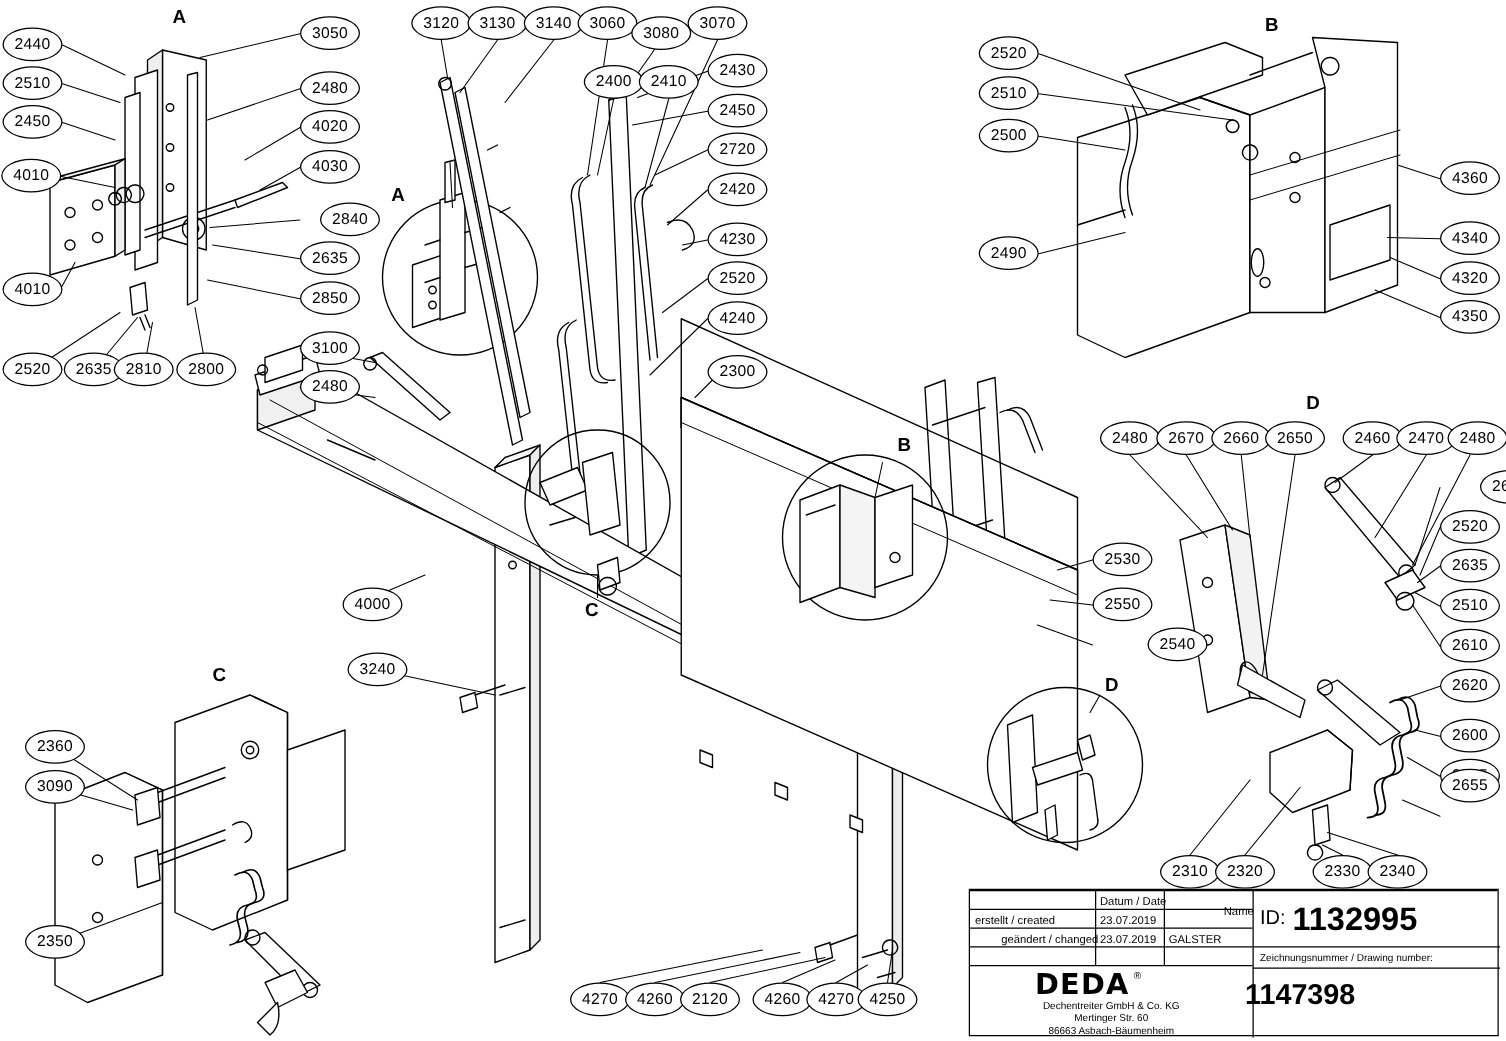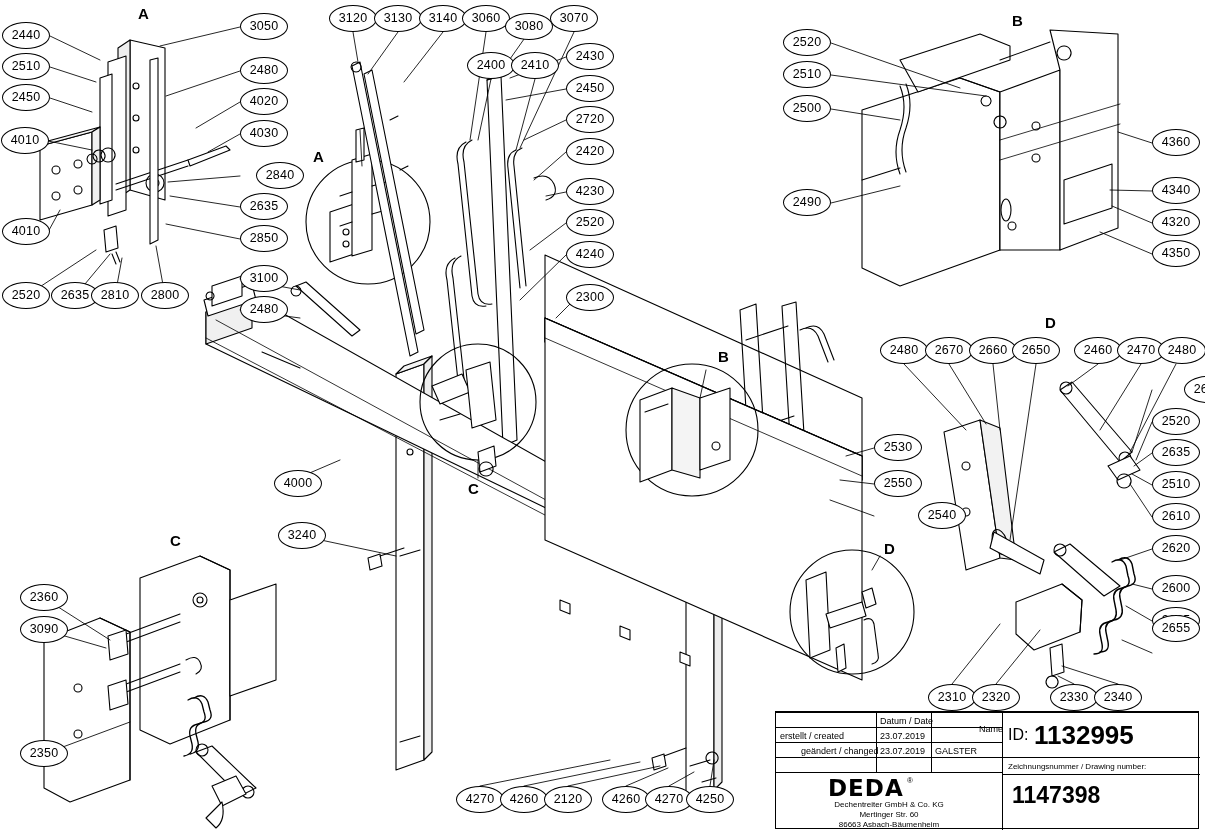--- a/index.html
+++ b/index.html
@@ -456,16 +456,16 @@
 
     <div class="tb-cell logo" style="left:52px;top:63px;">DEDA</div>
     <div class="tb-cell tiny" style="left:131px;top:64px;">®</div>
     <div class="tb-cell tiny" style="left:10px;top:88px;width:206px;text-align:center;">Dechentreiter GmbH &amp; Co. KG</div>
     <div class="tb-cell tiny" style="left:10px;top:98px;width:206px;text-align:center;">Mertinger Str. 60</div>
     <div class="tb-cell tiny" style="left:10px;top:108px;width:206px;text-align:center;">86663 Asbach-Bäumenheim</div>
 
     <div class="tb-cell" style="left:232px;top:14px;font-size:16px;">ID:</div>
     <div class="tb-cell idnum" style="left:258px;top:8px;">1132995</div>
     <div class="tb-cell tiny" style="left:232px;top:50px;">Zeichnungsnummer / Drawing number:</div>
-    <div class="tb-cell drwnum" style="left:236px;top:70px;">1147398</div>
+    <div class="tb-cell drwnum" style="left:220px;top:70px;">1147398</div>
   </div>
 
 </div>
 
 </body></html>

